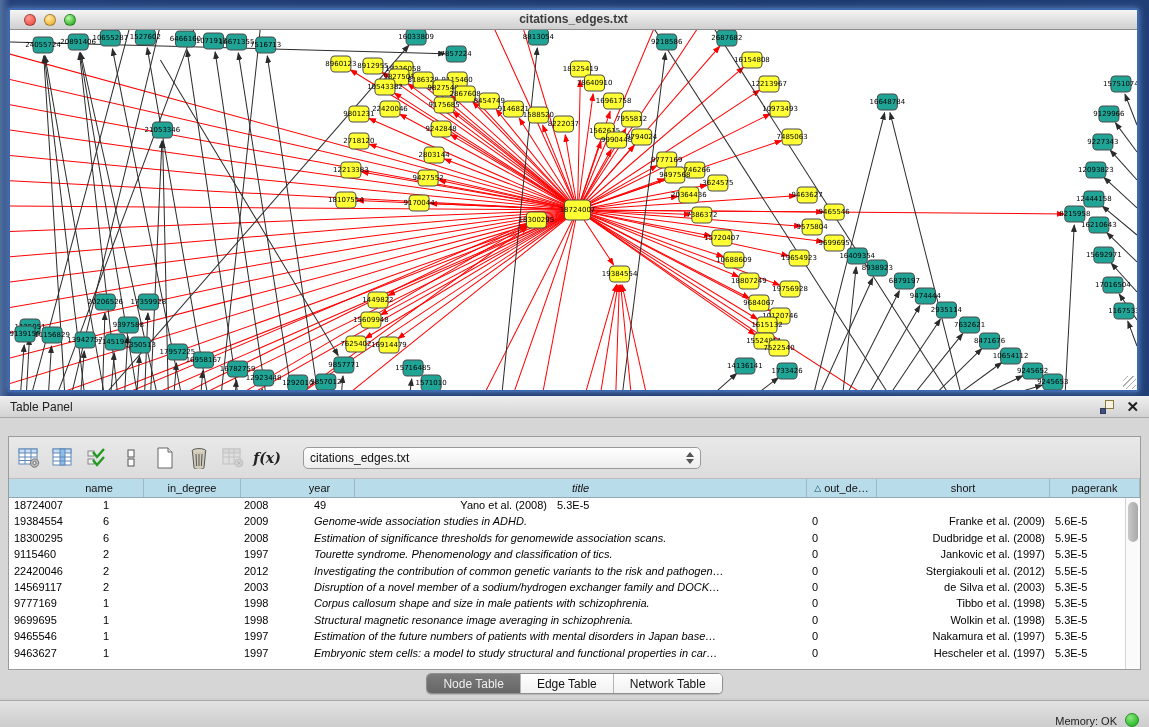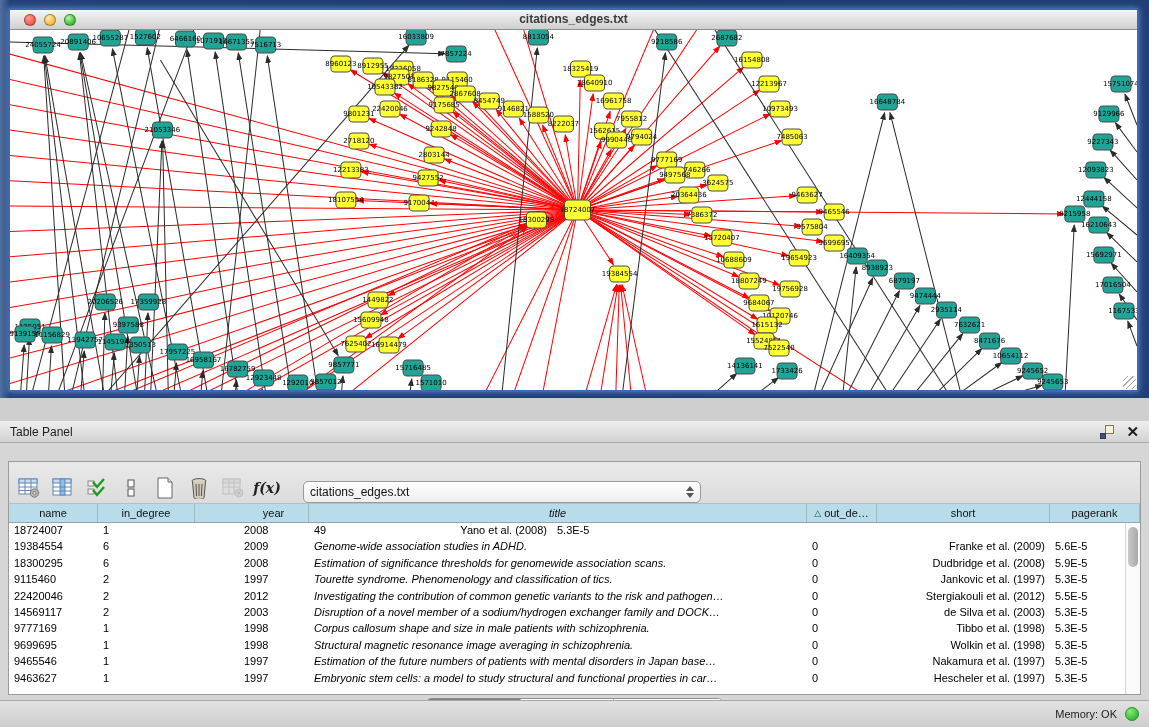--- a/index.html
+++ b/index.html
@@ -20,48 +20,48 @@
   .light { width:12px; height:12px; border-radius:50%; border:1px solid rgba(0,0,0,.35); }
   .light.red    { background:radial-gradient(circle at 35% 30%, #ff9a93, #f45950 70%); }
   .light.yellow { background:radial-gradient(circle at 35% 30%, #ffe9a8, #f5bb3e 70%); }
   .light.green  { background:radial-gradient(circle at 35% 30%, #b8f7a8, #3cbd33 70%); }
   .canvas-wrap { flex:1; position:relative; overflow:hidden; background:#fff; }
   .canvas-wrap svg { display:block; width:100%; height:100%; }
   .resize-grip { position:absolute; right:1px; bottom:1px; width:13px; height:13px;
      background:repeating-linear-gradient(135deg,transparent 0 3px,#9a9a9a 3px 4px); opacity:.8; }
 
   
-  .table-panel { position:absolute; left:0; top:421px; width:1149px; height:302px; background:#d6d6d6; }
+  .table-panel { position:absolute; left:0; top:396px; width:1149px; height:302px; background:#d6d6d6; }
   .panel-header { height:22px; background:linear-gradient(#efefef,#d2d2d2); border-bottom:1px solid #a9a9a9;
                   display:flex; align-items:center; padding:0 10px; }
   .panel-header .ph-title { font-size:12px; color:#222; }
   .ph-actions { margin-left:auto; display:flex; align-items:center; gap:12px; }
   .float-ico { position:relative; width:14px; height:14px; }
   .float-ico .sq1 { position:absolute; right:0; top:0; width:9px; height:9px; border:1px solid #8a7a3a; background:#f5f2e2; }
   .float-ico .sq2 { position:absolute; left:0; bottom:0; width:6px; height:6px; background:#44507c; border:1px solid #2d3a5e; }
   .close-x { font-size:15px; font-weight:bold; color:#1d1d1d; line-height:14px; cursor:default; }
 
   .panel-body { position:absolute; left:0; top:22px; right:0; bottom:0; }
   .table-container { position:absolute; left:8px; right:8px; top:18px; bottom:28px;
                      border:1px solid #9b9b9b; background:#fff; display:flex; flex-direction:column; }
   .toolbar { flex:0 0 42px; background:linear-gradient(#e9e9e9,#dcdcdc); border-bottom:1px solid #bdbdbd;
-             display:flex; align-items:flex-end; padding:0 6px; gap:6px; }
+             display:flex; align-items:center; padding:0 6px; gap:6px; }
   .tb-btn { width:28px; height:30px; display:flex; align-items:center; justify-content:center; border-radius:4px; }
   .tb-btn svg { display:block; }
   .tb-btn.disabled { opacity:.45; }
   .fx-label { font-family:"DejaVu Serif", serif; font-style:italic; font-weight:bold; font-size:14px; color:#222; }
   .combo { width:398px; height:22px; margin-left:16px; border:1px solid #9a9a9a; border-radius:5px;
            background:linear-gradient(#ffffff,#ededed); display:flex; align-items:center; padding:0 6px;
            font-size:12px; color:#111; position:relative; }
   .combo .arrows { margin-left:auto; display:flex; flex-direction:column; gap:2px; align-items:center; }
   .combo .tri-up   { width:0; height:0; border-left:4px solid transparent; border-right:4px solid transparent; border-bottom:5px solid #555; }
   .combo .tri-down { width:0; height:0; border-left:4px solid transparent; border-right:4px solid transparent; border-top:5px solid #555; }
 
   .grid { flex:1; display:flex; flex-direction:column; overflow:hidden; position:relative; }
-  .thead { display:flex; flex:0 0 19px; background:#b9dcea; border-bottom:1px solid #8fa8b3; font-size:11px; }
+  .thead { display:flex; flex:0 0 19px; background:#b9dcea; border-bottom:1px solid #8fa8b3; font-size:11px;padding-left:46px; }
   .th { display:flex; align-items:center; justify-content:center; border-right:1px solid #9fb9c4;
         color:#111; overflow:hidden; white-space:nowrap; }
   .th .sort-tri { font-size:9px; margin-right:3px; color:#13505f; }
   .tbody { flex:1; overflow:hidden; background:#fff; }
   .tr { display:flex; height:16.4px; font-size:11px; color:#000; }
   .td { padding:1px 5px 0 5px; overflow:hidden; white-space:nowrap; }
   .c0{width:89px;} .c1{width:97px;} .c2{width:70px;margin-left:44px;} .c3{flex:1;font-style:italic;} .c4{width:70px;}
   .c5{width:173px; text-align:right;} .c6{width:90px;}
   .vscroll { position:absolute; right:0; top:19px; bottom:0; width:15px; background:#fafafa; border-left:1px solid #d4d4d4; }
   .vthumb { position:absolute; left:2px; top:4px; width:10px; height:40px; border-radius:5px;
@@ -71,21 +71,21 @@
   .seg-control { display:flex; border:1px solid #8f8f8f; border-radius:5px; overflow:hidden; height:21px;
                  background:#fff; box-shadow:0 1px 1px rgba(0,0,0,.15); }
   .seg { padding:0 16px; font-size:12px; display:flex; align-items:center; color:#111;
          border-right:1px solid #b5b5b5; background:linear-gradient(#ffffff,#f1f1f1); }
   .seg:last-child { border-right:none; }
   .seg.selected { background:linear-gradient(#7b7b7b,#666666); color:#efefef; }
 
   
   .status-bar { position:absolute; left:0; top:700px; width:1149px; height:27px;
                 background:linear-gradient(#e2e2e2,#cdcdcd); border-top:1px solid #a8a8a8;
-                display:flex; align-items:center; justify-content:flex-end; padding:0 10px; gap:8px; }
+                display:flex; align-items:flex-end; justify-content:flex-end; padding:0 10px; gap:8px; }
   .status-bar .mem-label { font-size:11px; color:#222; }
   .mem-dot { width:14px; height:14px; border-radius:50%; border:1px solid #2a8f2a;
              background:radial-gradient(circle at 35% 30%, #8ae87e, #2fbb2f 75%); }
 </style>
 </head>
 <body>
 
 <div class="desktop">
   <div class="net-window">
     <div class="titlebar">

